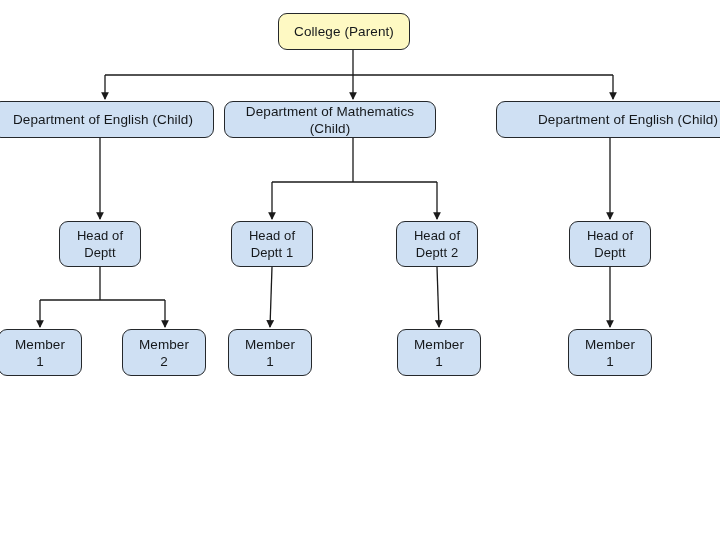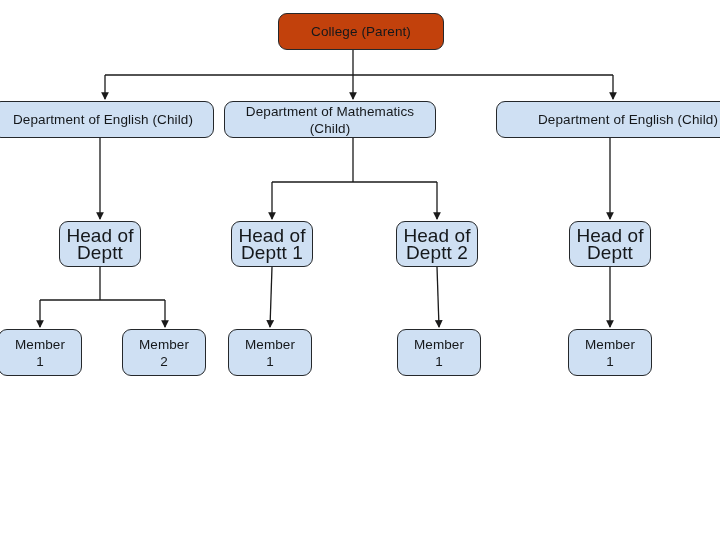--- a/index.html
+++ b/index.html
@@ -43,21 +43,21 @@
     letter-spacing: 0.1px;
     z-index: 2;
   }
   .node-label {
     display: block;
     white-space: pre-line;
     padding: 0 6px;
   }
   .node.root       { font-size: 13.5px; }
   .node.dept       { font-size: 13.5px; }
-  .node.head       { font-size: 19px; }
+  .node.head       { font-size: 13px; }
   .node.member     { font-size: 13.5px; }
 </style>
 </head>
 <body>
 
 <div id="chart-canvas" style="background: rgb(255, 255, 255);">
 
   <svg id="edge-layer" viewBox="0 0 720 540" width="720" height="540" xmlns="http://www.w3.org/2000/svg">
     <defs>
       <marker id="arrow" markerWidth="9" markerHeight="9" refX="5.2" refY="3" orient="auto" markerUnits="strokeWidth">
@@ -102,21 +102,21 @@
     <g>
       <path d="M437,267 L439,327" stroke="#1a1a1a" stroke-width="1.3" fill="none" marker-end="url(#arrow)"></path>
     </g>
 
     <g>
       <path d="M610,267 L610,327" stroke="#1a1a1a" stroke-width="1.3" fill="none" marker-end="url(#arrow)"></path>
     </g>
   </svg>
 
   <div id="node-layer">
-      <div class="node root" style="left: 278px; top: 13px; width: 166px; height: 37px; background: #c2410c; border-color: rgb(37, 40, 43); color: rgb(21, 24, 27);">
+      <div class="node root" style="left: 278px; top: 13px; width: 132px; height: 37px; background: #fef9c3; border-color: rgb(37, 40, 43); color: rgb(21, 24, 27);">
         <span class="node-label">College (Parent)</span>
       </div>
       <div class="node dept" style="left: -8px; top: 101px; width: 222px; height: 37px; background: rgb(207, 224, 243); border-color: rgb(37, 40, 43); color: rgb(21, 24, 27);">
         <span class="node-label">Department of English (Child)</span>
       </div>
       <div class="node dept" style="left: 224px; top: 101px; width: 212px; height: 37px; background: rgb(207, 224, 243); border-color: rgb(37, 40, 43); color: rgb(21, 24, 27);">
         <span class="node-label">Department of Mathematics (Child)</span>
       </div>
       <div class="node dept" style="left: 496px; top: 101px; width: 264px; height: 37px; background: rgb(207, 224, 243); border-color: rgb(37, 40, 43); color: rgb(21, 24, 27);">
         <span class="node-label">Department of English (Child)</span>

